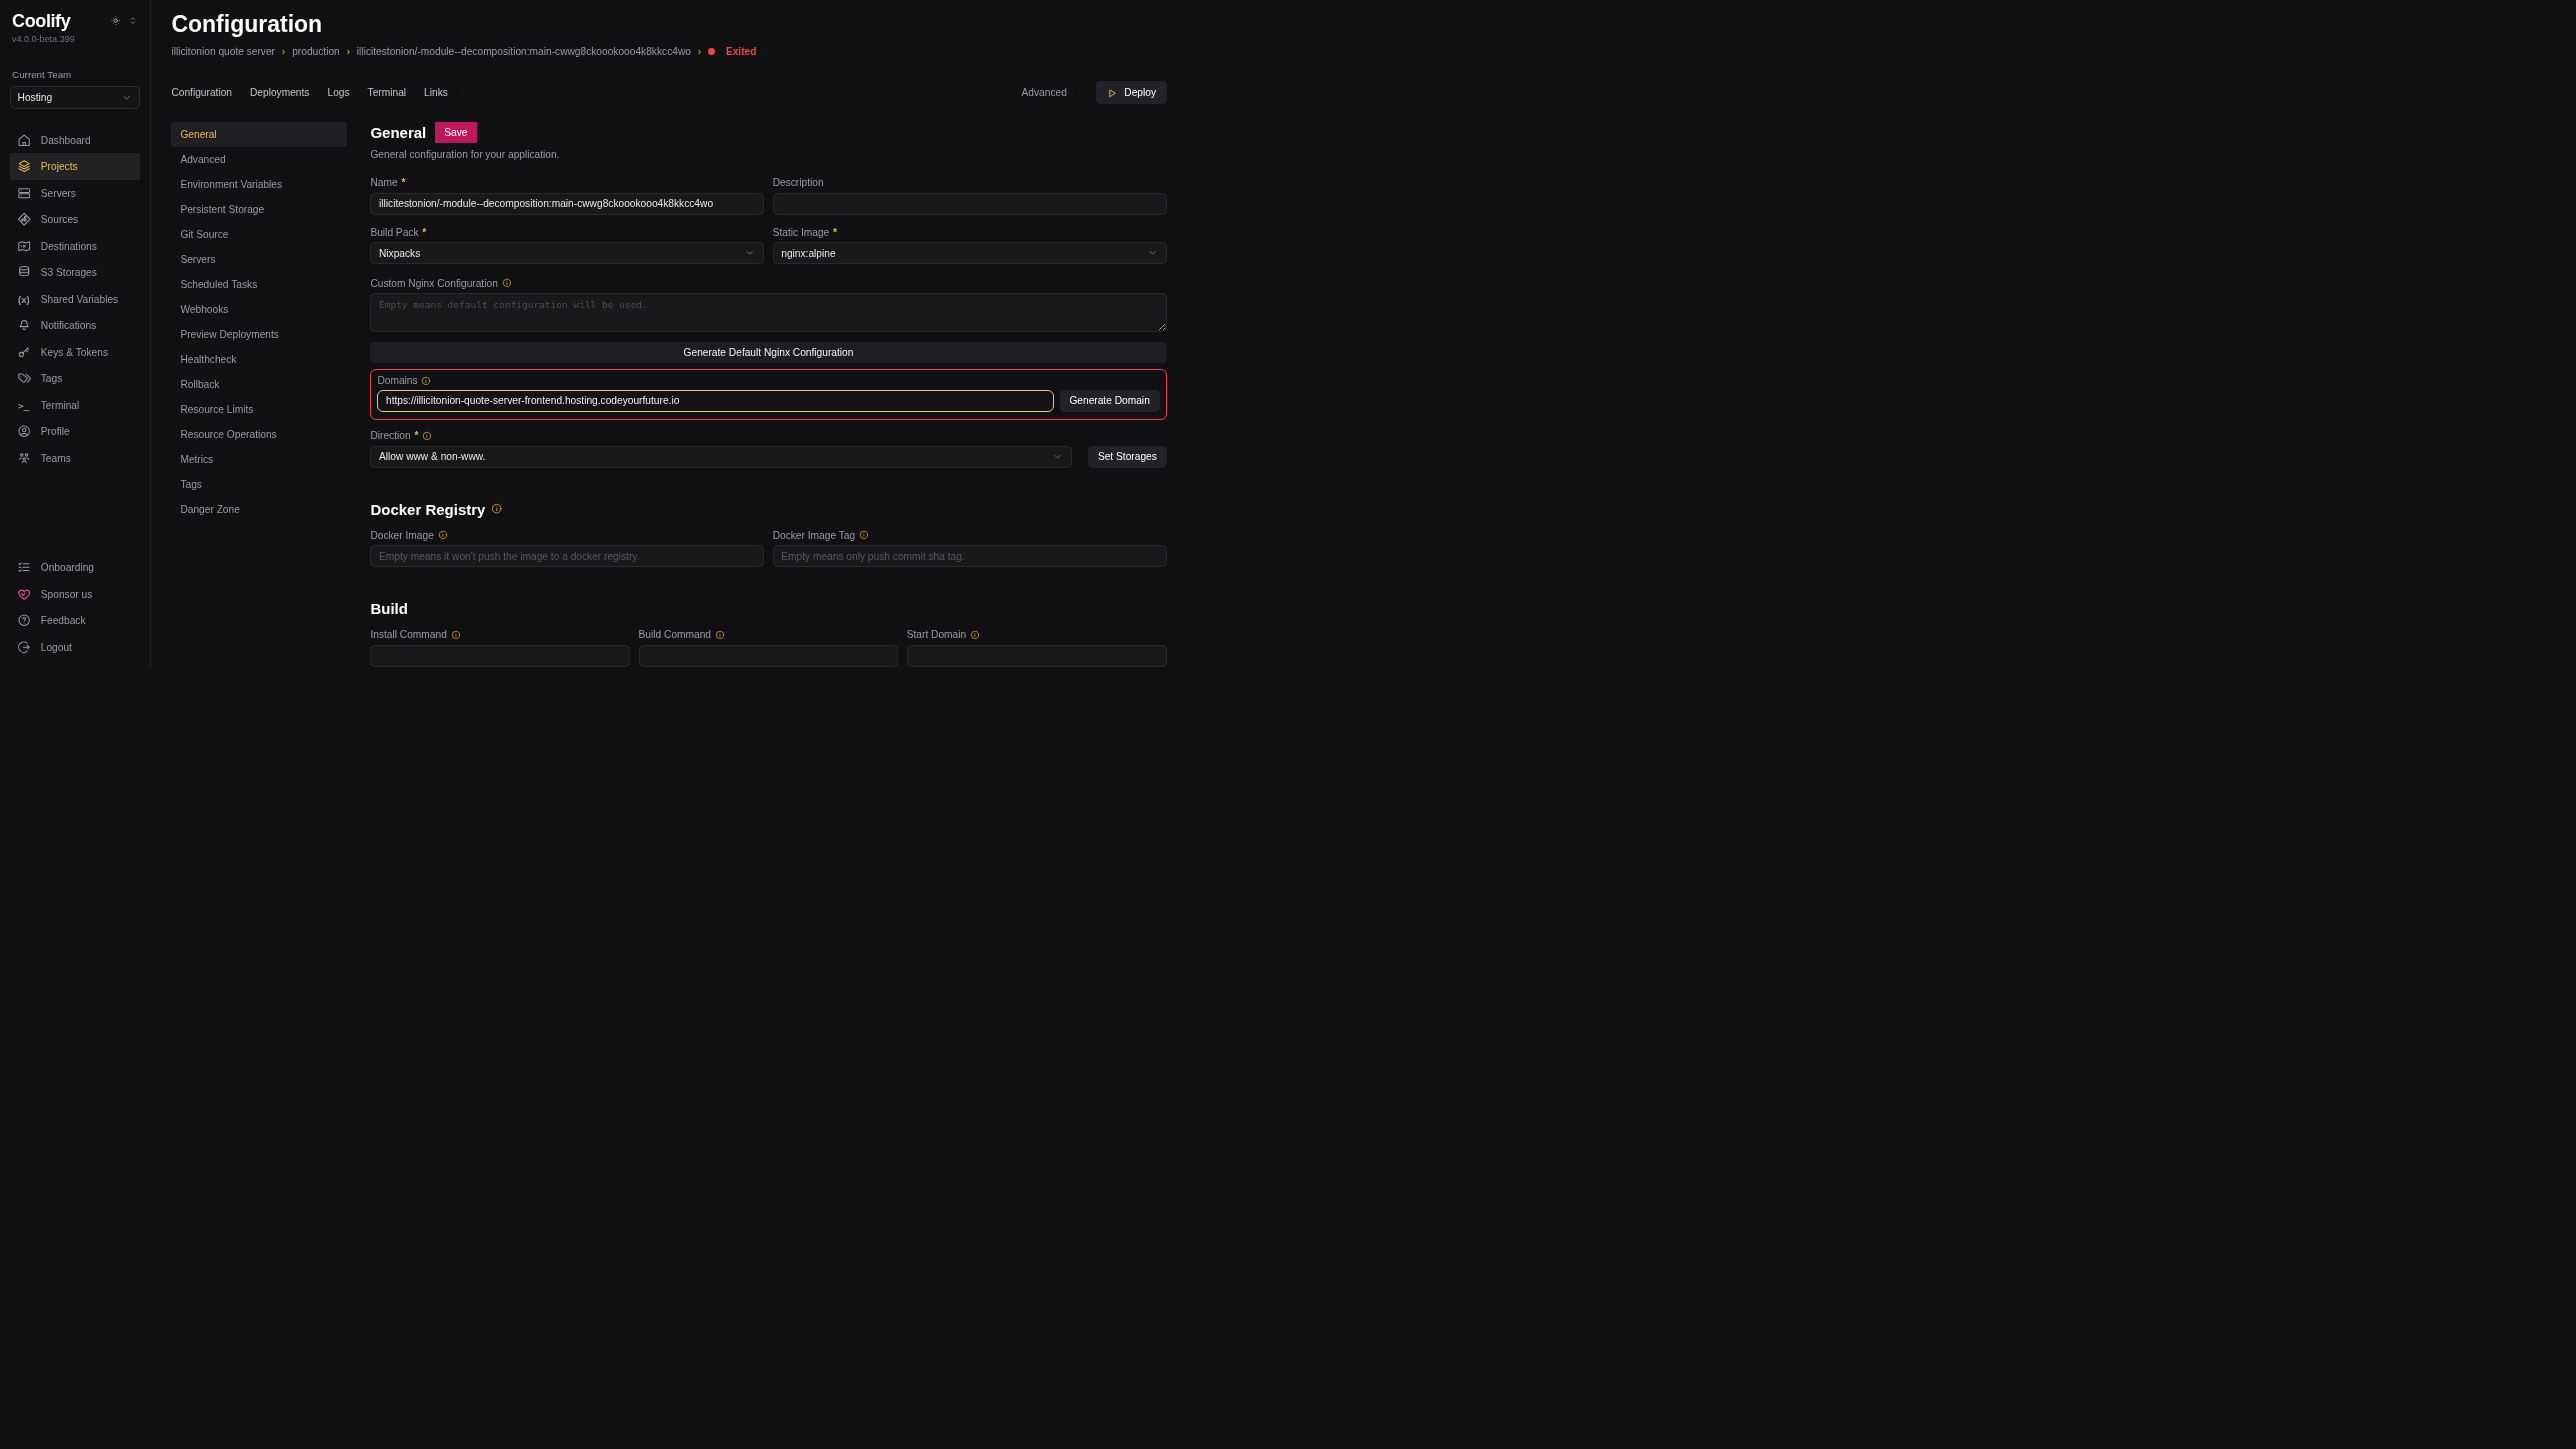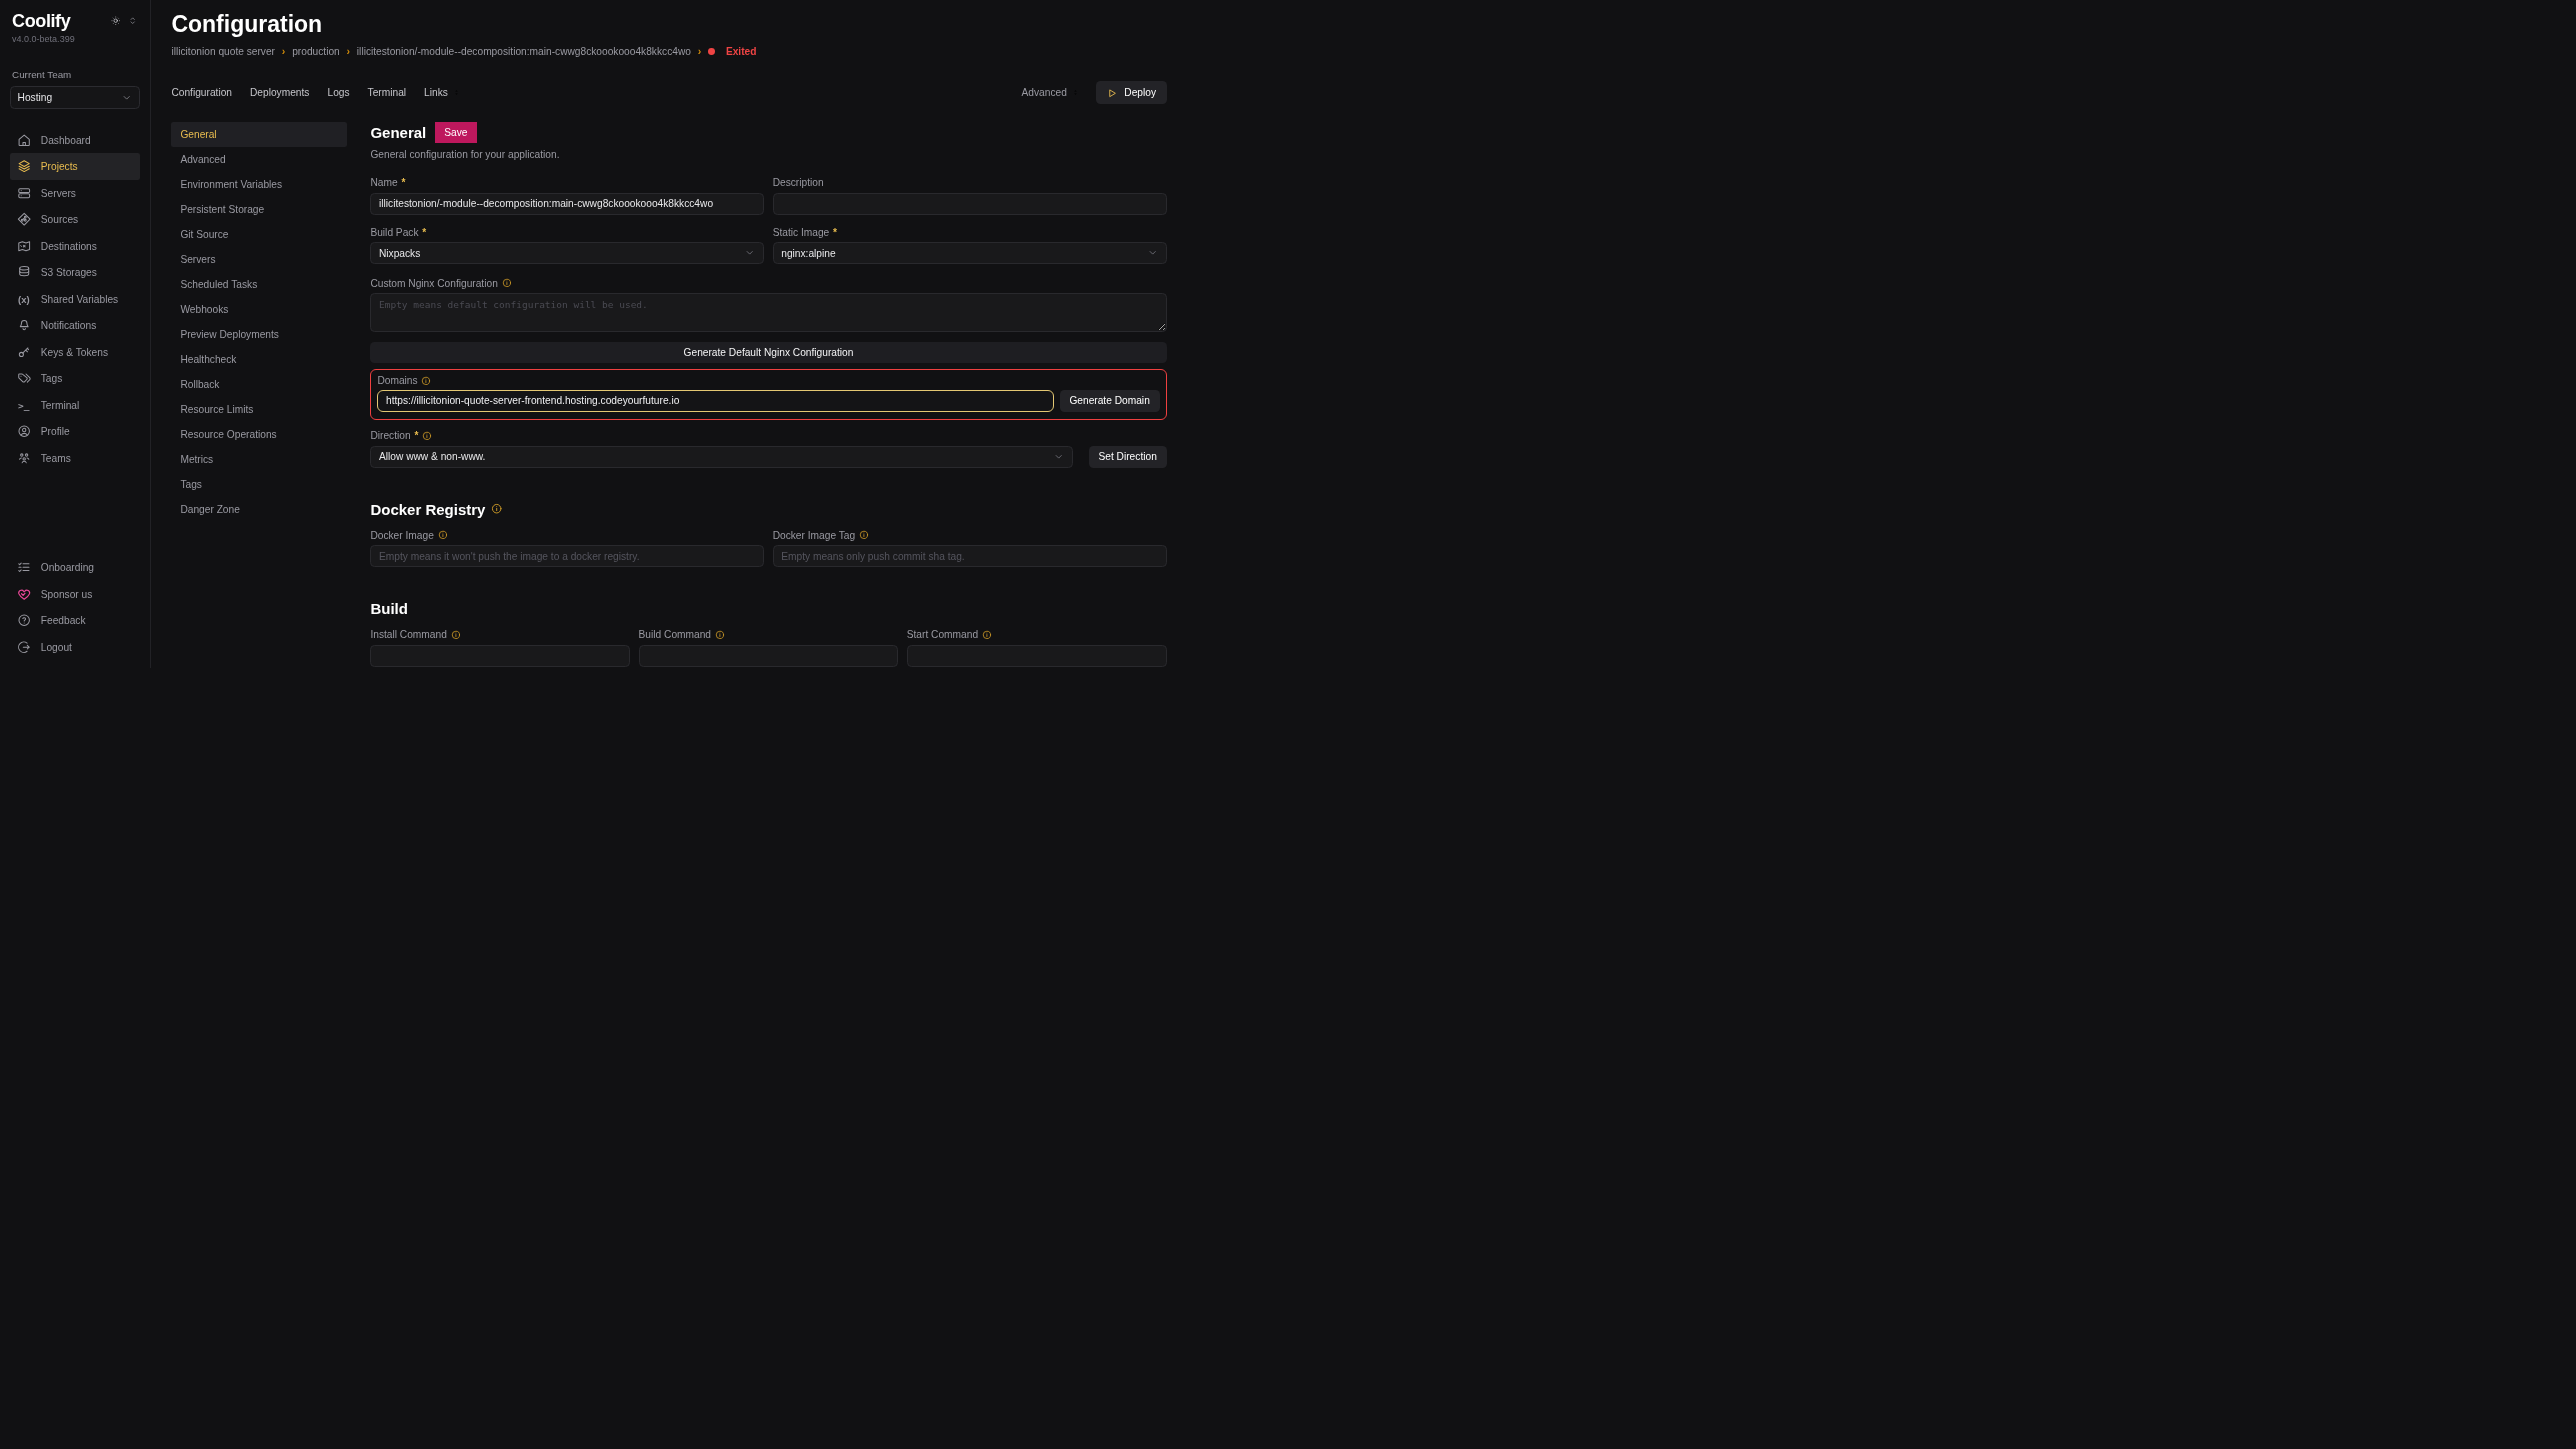--- a/index.html
+++ b/index.html
@@ -447,21 +447,21 @@
               <path d="M12 7.6h.01"></path>
             </svg>
         </div>
         <div class="inline-row">
           <div class="select" style="flex:1">
             <span>Allow www &amp; non-www.</span>
             <svg class="sicon chev" viewBox="0 0 24 24">
                 <path d="m6.5 9.5 5.5 5.5 5.5-5.5"></path>
               </svg>
           </div>
-          <button class="side-btn">Set Direction</button>
+          <button class="side-btn">Set Storages</button>
         </div>
       </div>
 
       <h2 class="h2 mt44">
         <span>Docker Registry</span>
         <svg class="info" style="width:11.4px;height:11.4px" viewBox="0 0 24 24" fill="none" stroke="currentColor" stroke-width="2" stroke-linecap="round">
             <circle cx="12" cy="12" r="9"></circle>
             <path d="M12 11.2V16"></path>
             <path d="M12 7.6h.01"></path>
           </svg>
@@ -512,21 +512,21 @@
             <svg class="info" viewBox="0 0 24 24" fill="none" stroke="currentColor" stroke-width="2" stroke-linecap="round">
                 <circle cx="12" cy="12" r="9"></circle>
                 <path d="M12 11.2V16"></path>
                 <path d="M12 7.6h.01"></path>
               </svg>
           </div>
           <input class="tinput" style="">
         </div>
         <div>
           <div class="field-label">
-            <span>Start Command</span>
+            <span>Start Domain</span>
             <svg class="info" viewBox="0 0 24 24" fill="none" stroke="currentColor" stroke-width="2" stroke-linecap="round">
                 <circle cx="12" cy="12" r="9"></circle>
                 <path d="M12 11.2V16"></path>
                 <path d="M12 7.6h.01"></path>
               </svg>
           </div>
           <input class="tinput" style="">
         </div>
       </div>
       <div class="note">

